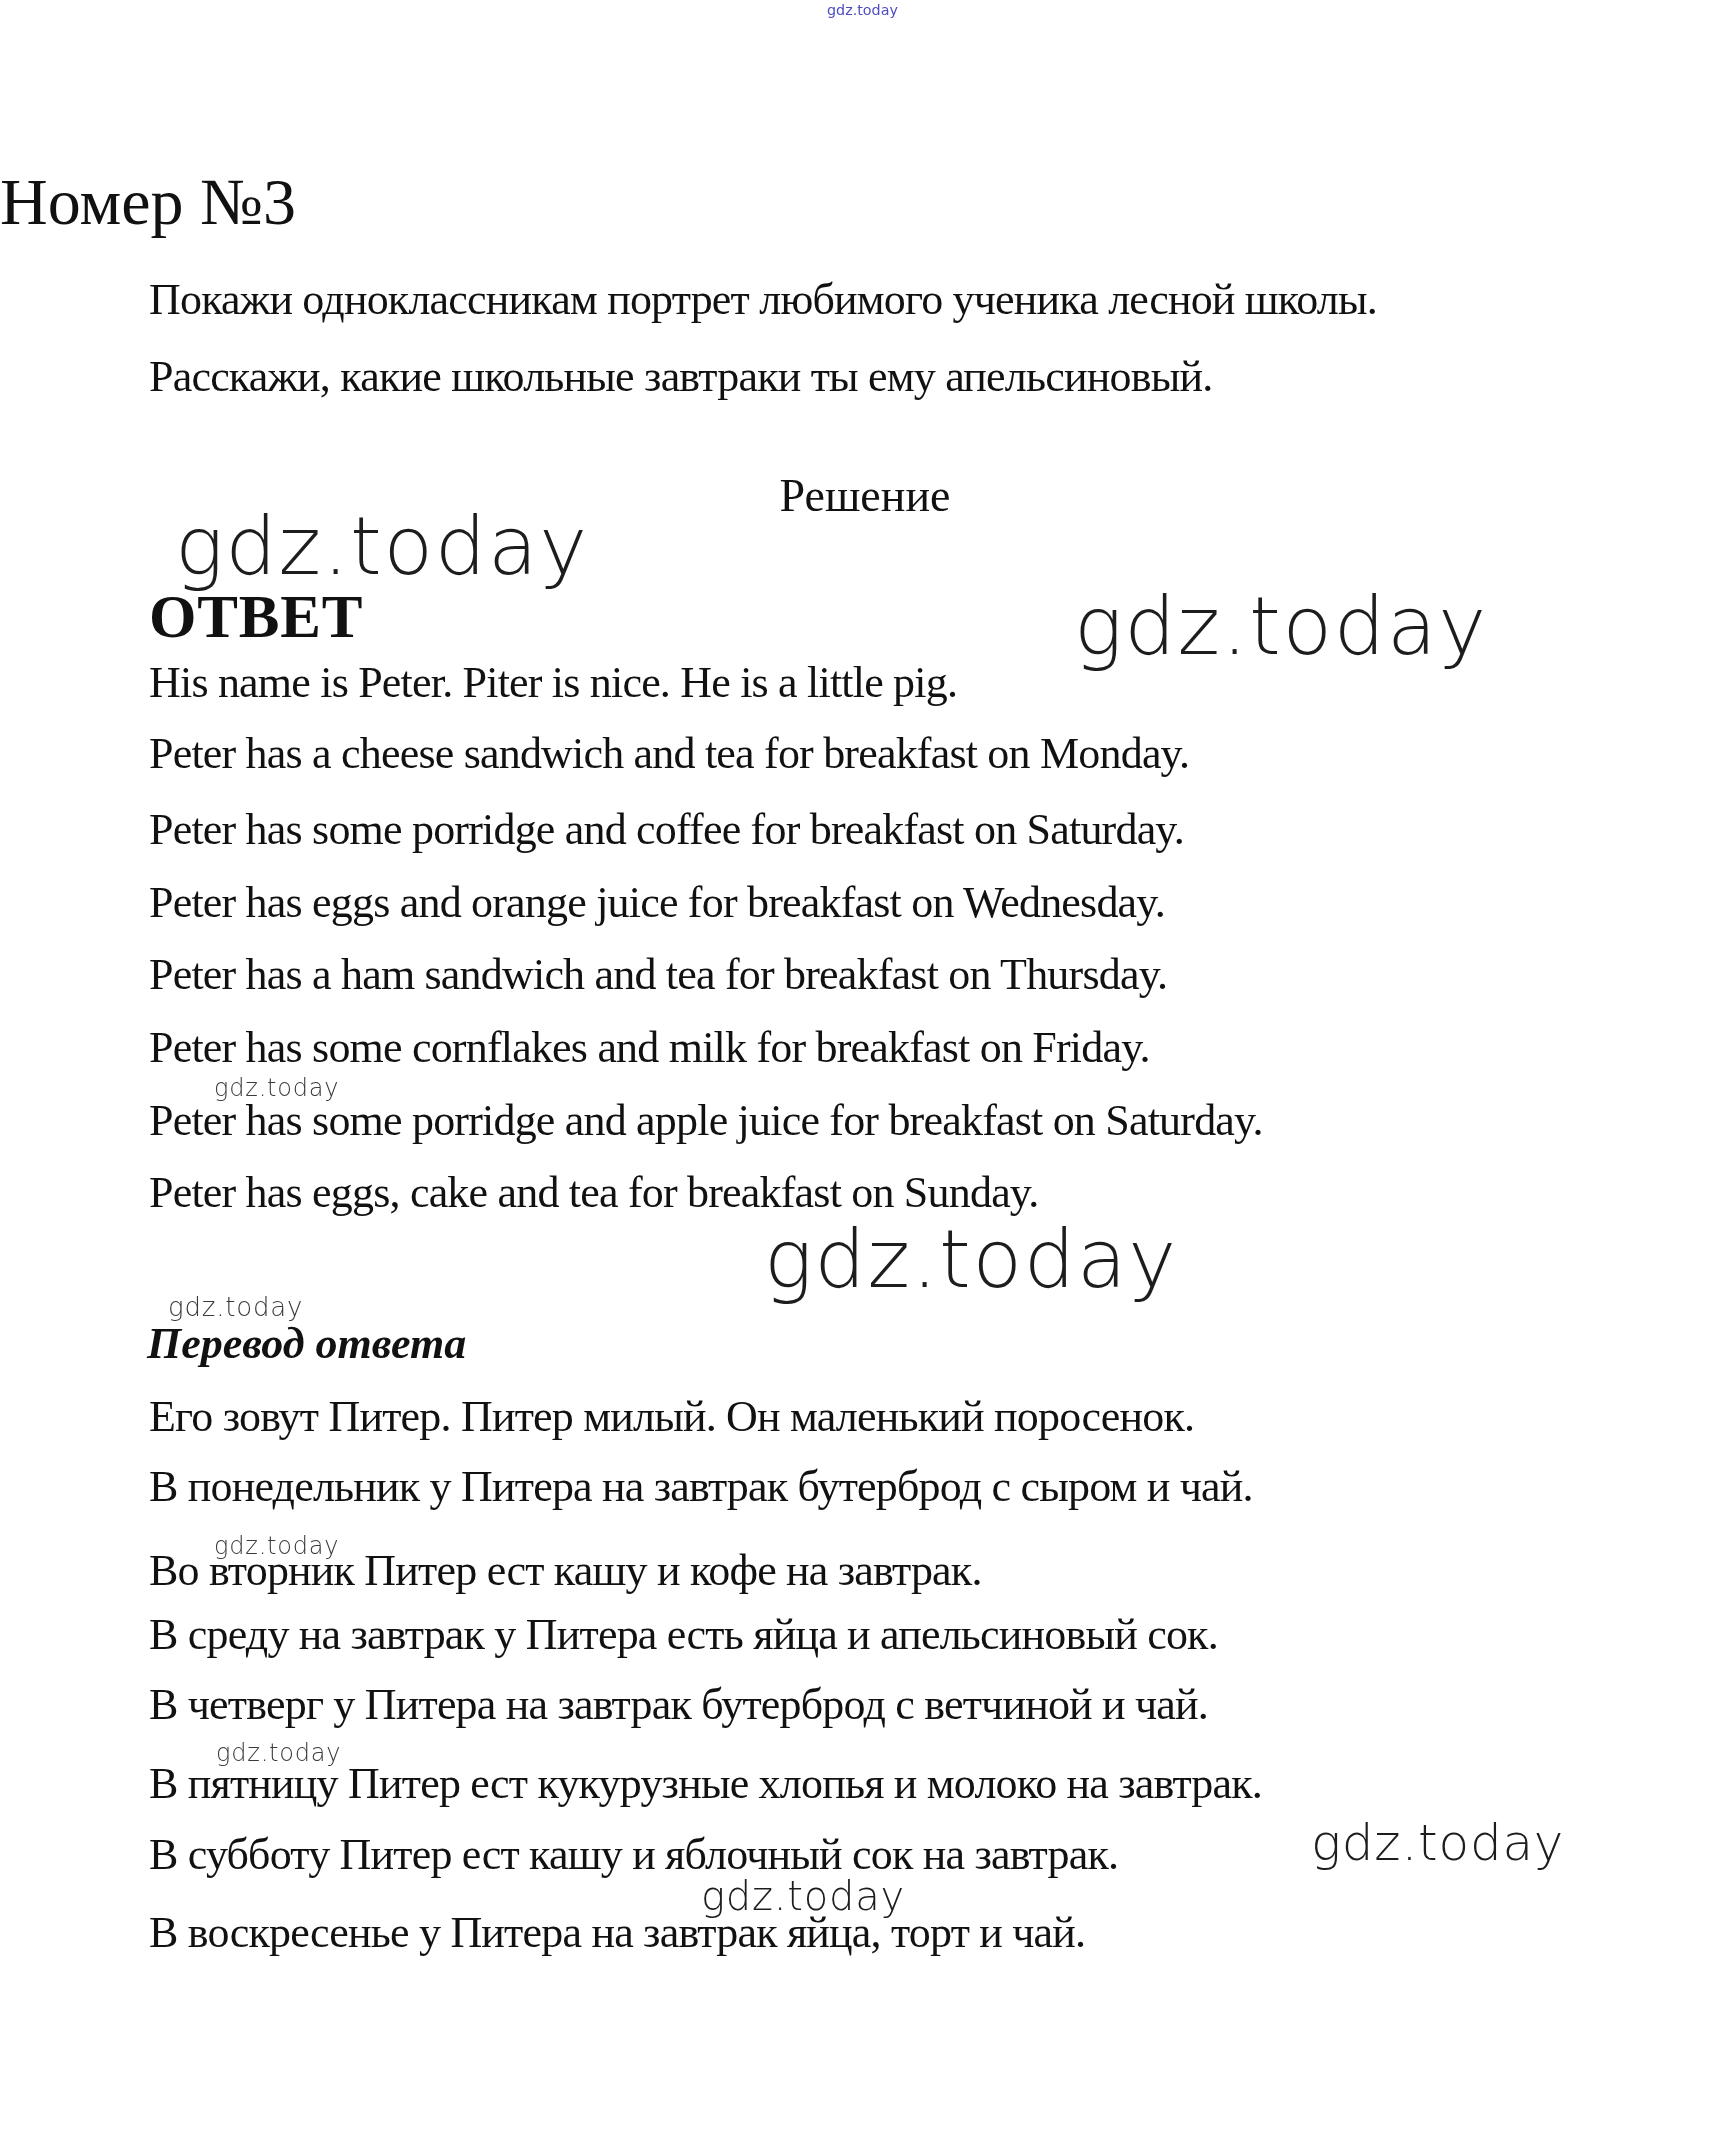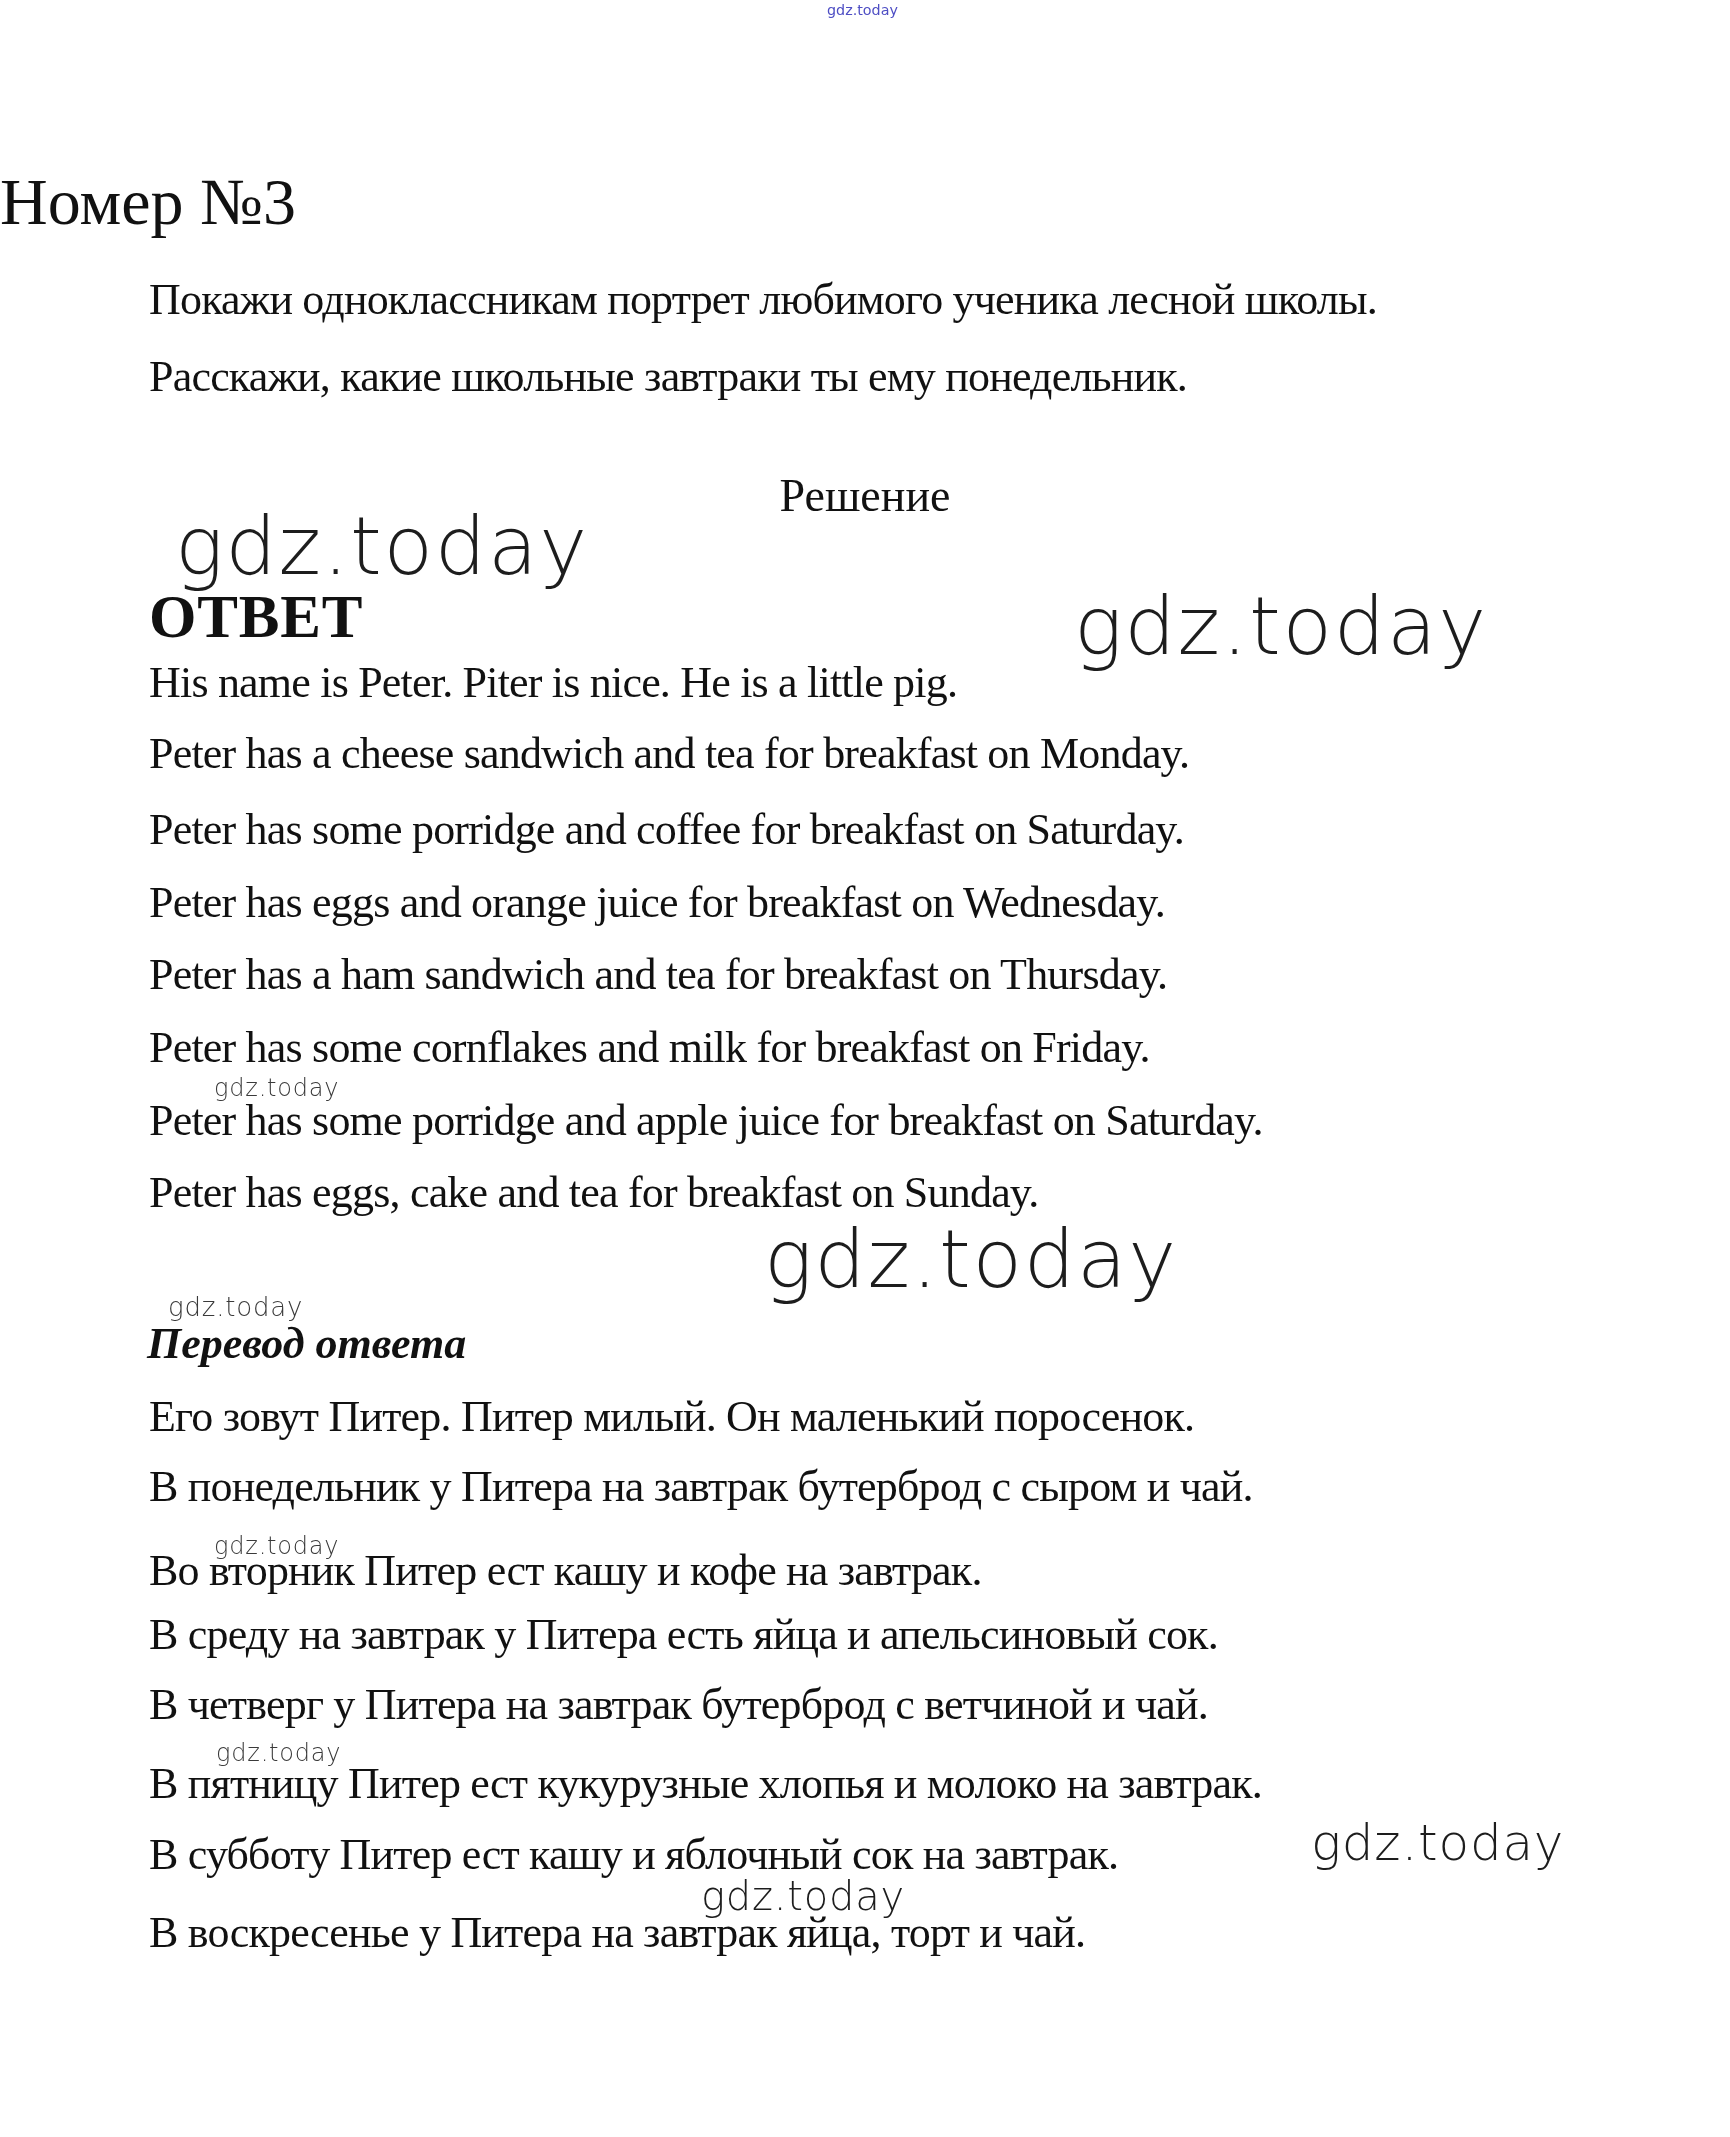--- a/index.html
+++ b/index.html
@@ -48,21 +48,21 @@
   <div class="wm wm-small wm-small-1">gdz.today</div>
   <div class="wm wm-small wm-small-2">gdz.today</div>
   <div class="wm wm-small wm-small-3">gdz.today</div>
   <div class="wm wm-small wm-small-4">gdz.today</div>
   <div class="wm wm-med wm-med-right">gdz.today</div>
   <div class="wm wm-med wm-med-center">gdz.today</div>
 
   <div class="doc-title">Номер №3</div>
 
   <div class="task-line" style="top:274px">Покажи одноклассникам портрет любимого ученика лесной школы.</div>
-  <div class="task-line" style="top:351px">Расскажи, какие школьные завтраки ты ему понедельник.</div>
+  <div class="task-line" style="top:351px">Расскажи, какие школьные завтраки ты ему апельсиновый.</div>
 
   <div class="sol-heading">Решение</div>
 
   <div class="answer-heading">ОТВЕТ</div>
   <div class="body-line" style="top:657px">His name is Peter. Piter is nice. He is a little pig.</div>
   <div class="body-line" style="top:728px">Peter has a cheese sandwich and tea for breakfast on Monday.</div>
   <div class="body-line" style="top:804px">Peter has some porridge and coffee for breakfast on Saturday.</div>
   <div class="body-line" style="top:877px">Peter has eggs and orange juice for breakfast on Wednesday.</div>
   <div class="body-line" style="top:949px">Peter has a ham sandwich and tea for breakfast on Thursday.</div>
   <div class="body-line" style="top:1022px">Peter has some cornflakes and milk for breakfast on Friday.</div>

